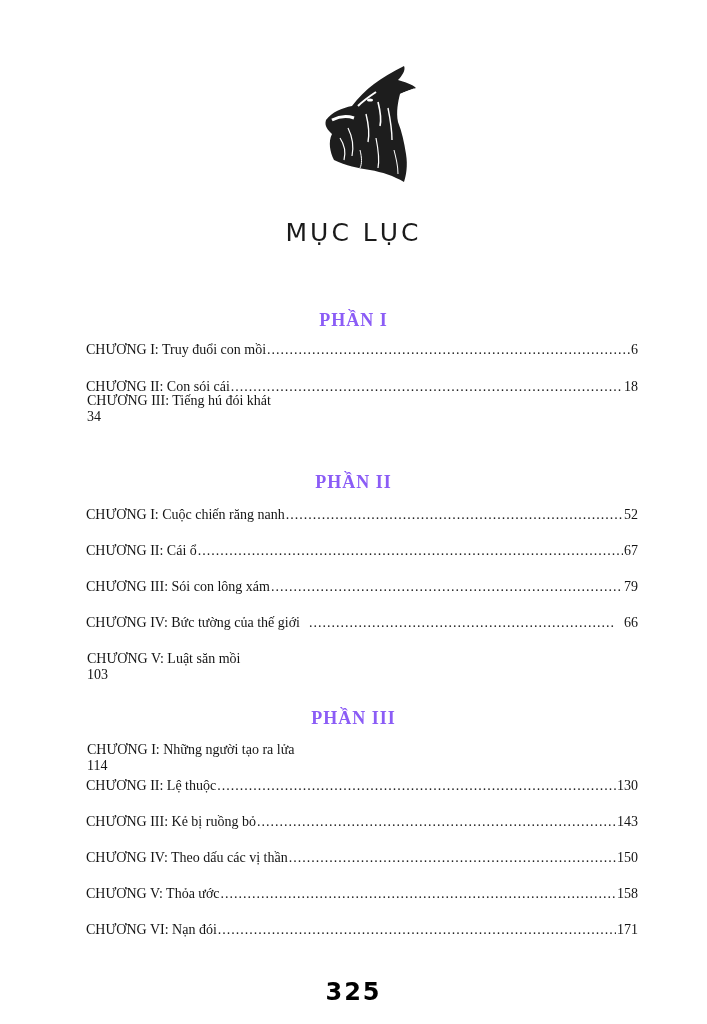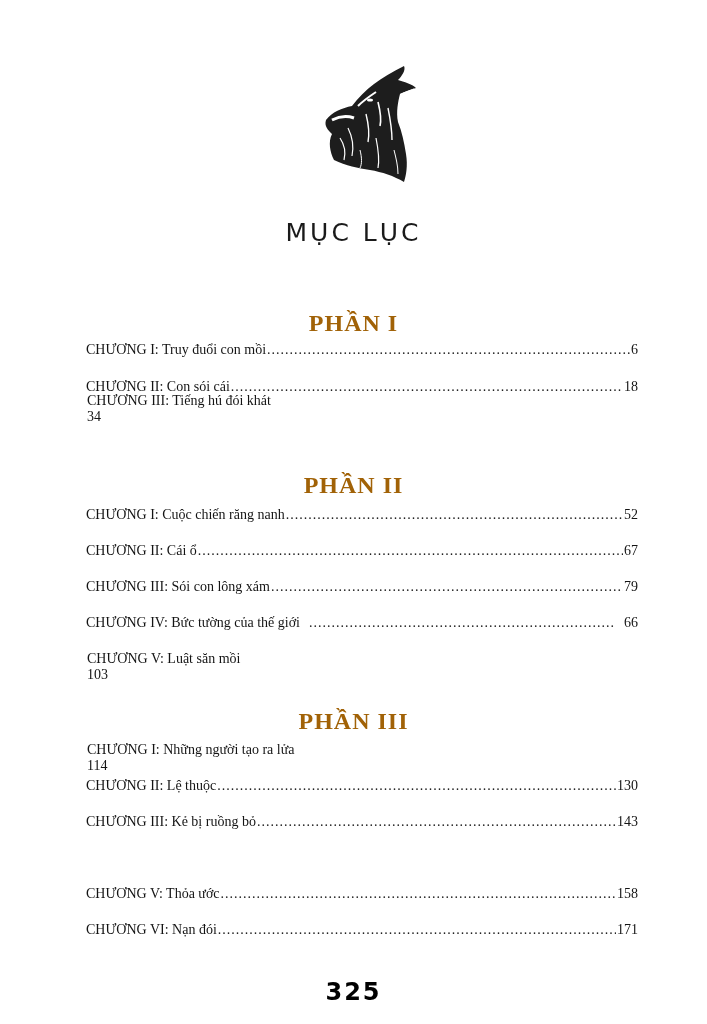--- a/index.html
+++ b/index.html
@@ -27,23 +27,23 @@
     font-size: 25px;
     letter-spacing: 3px;
     color: #1a1a1a;
   }
 
   .part-heading {
     position: absolute;
     left: 0; right: 0;
     text-align: center;
     font-weight: bold;
-    font-size: 24px;
+    font-size: 18px;
     letter-spacing: 1px;
-    color: #a16207;
+    color: #8b5cf6;
   }
 
   .entry {
     position: absolute;
     left: 86px; width: 552px;
     height: 30px;
     display: flex;
     align-items: baseline;
     font-size: 14px;
     white-space: nowrap;
@@ -153,20 +153,25 @@
   <div class="entry" style="top:778px;">
     <span class="label">CHƯƠNG II: Lệ thuộc</span>
     <span class="dots"></span>
     <span class="page-num">130</span>
   </div>
   <div class="entry" style="top:814px;">
     <span class="label">CHƯƠNG III: Kẻ bị ruồng bỏ</span>
     <span class="dots"></span>
     <span class="page-num">143</span>
   </div>
+  <div class="entry" style="top:850px;">
+    <span class="label">CHƯƠNG IV: Theo dấu các vị thần</span>
+    <span class="dots"></span>
+    <span class="page-num">150</span>
+  </div>
   <div class="entry" style="top:886px;">
     <span class="label">CHƯƠNG V: Thỏa ước</span>
     <span class="dots"></span>
     <span class="page-num">158</span>
   </div>
   <div class="entry" style="top:922px;">
     <span class="label">CHƯƠNG VI: Nạn đói</span>
     <span class="dots"></span>
     <span class="page-num">171</span>
   </div>

